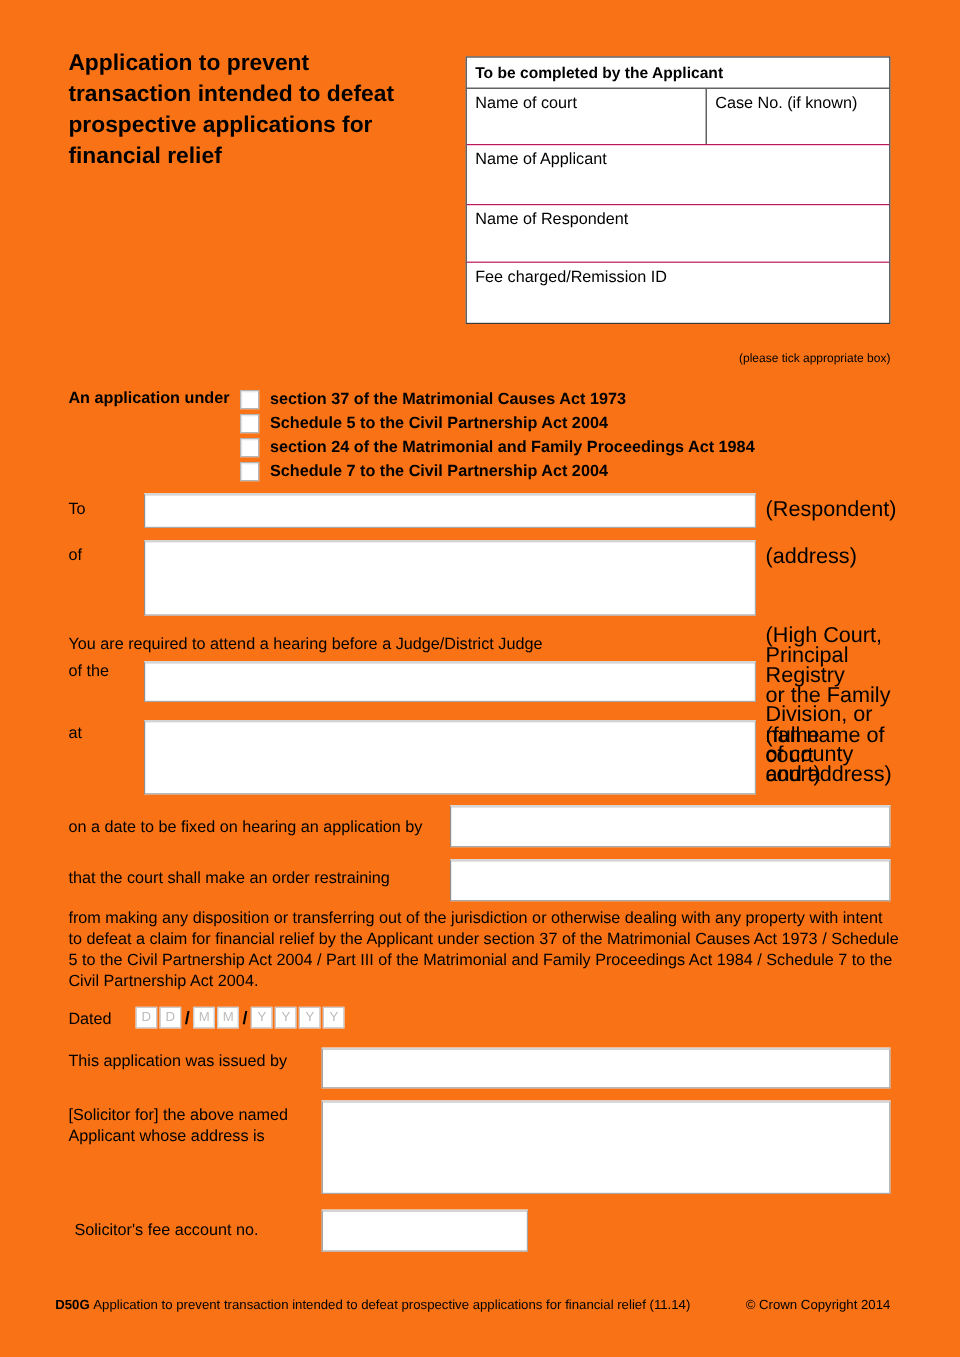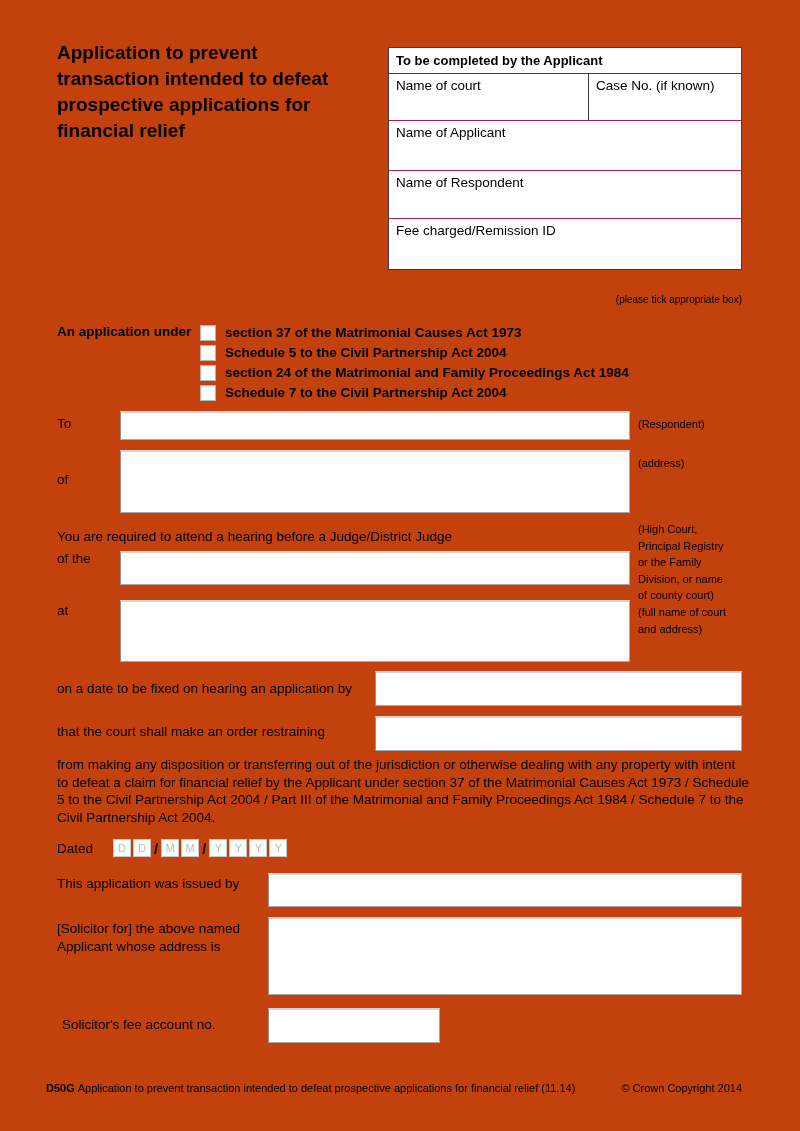--- a/index.html
+++ b/index.html
@@ -1,20 +1,20 @@
 <!DOCTYPE html>
 <html><head>
 <meta charset="utf-8">
 <style>
   html, body { margin: 0; padding: 0; background: #ffffff; }
   .page {
     position: relative;
     width: 800px;
     height: 1131px;
-    background: #c2410c;
+    background: #f97316;
     font-family: "Liberation Sans", "DejaVu Sans", sans-serif;
     color: #000;
     font-size: 13.5px;
     overflow: hidden;
   }
   .abs { position: absolute; }
 
   
   .title {
     left: 57px; top: 40px; width: 340px;
@@ -56,26 +56,26 @@
   }
   .opt-label { font-weight: bold; margin-left: 9px; white-space: nowrap; }
 
   
   .field {
     background: #fff; box-sizing: border-box;
     border: 1px solid #a8a8a8;
     border-top: 2px solid #d4d4d4;
     border-left-color: #8f8f8f;
   }
-  .note { font-size: 11px; line-height: 16.5px; white-space: pre-line; }
+  .note { font-size: 18px; line-height: 16.5px; white-space: pre-line; }
 
   .to-label        { left: 57px;  top: 416px; }
   .to-box          { left: 120px; top: 411px; width: 510px; height: 29px; }
   .to-note         { left: 638px; top: 416px; }
-  .of-label        { left: 57px;  top: 472px; }
+  .of-label        { left: 57px;  top: 455px; }
   .of-box          { left: 120px; top: 450px; width: 510px; height: 63px; }
   .of-note         { left: 638px; top: 455px; }
 
   .hearing-intro   { left: 57px;  top: 529px; }
   .highcourt-note  { left: 638px; top: 521px; width: 112px; }
   .ofthe-label     { left: 57px;  top: 551px; }
   .ofthe-box       { left: 120px; top: 551px; width: 510px; height: 34px; }
   .at-label        { left: 57px;  top: 603px; }
   .at-box          { left: 120px; top: 600px; width: 510px; height: 62px; }
   .at-note         { left: 638px; top: 604px; width: 110px; }

